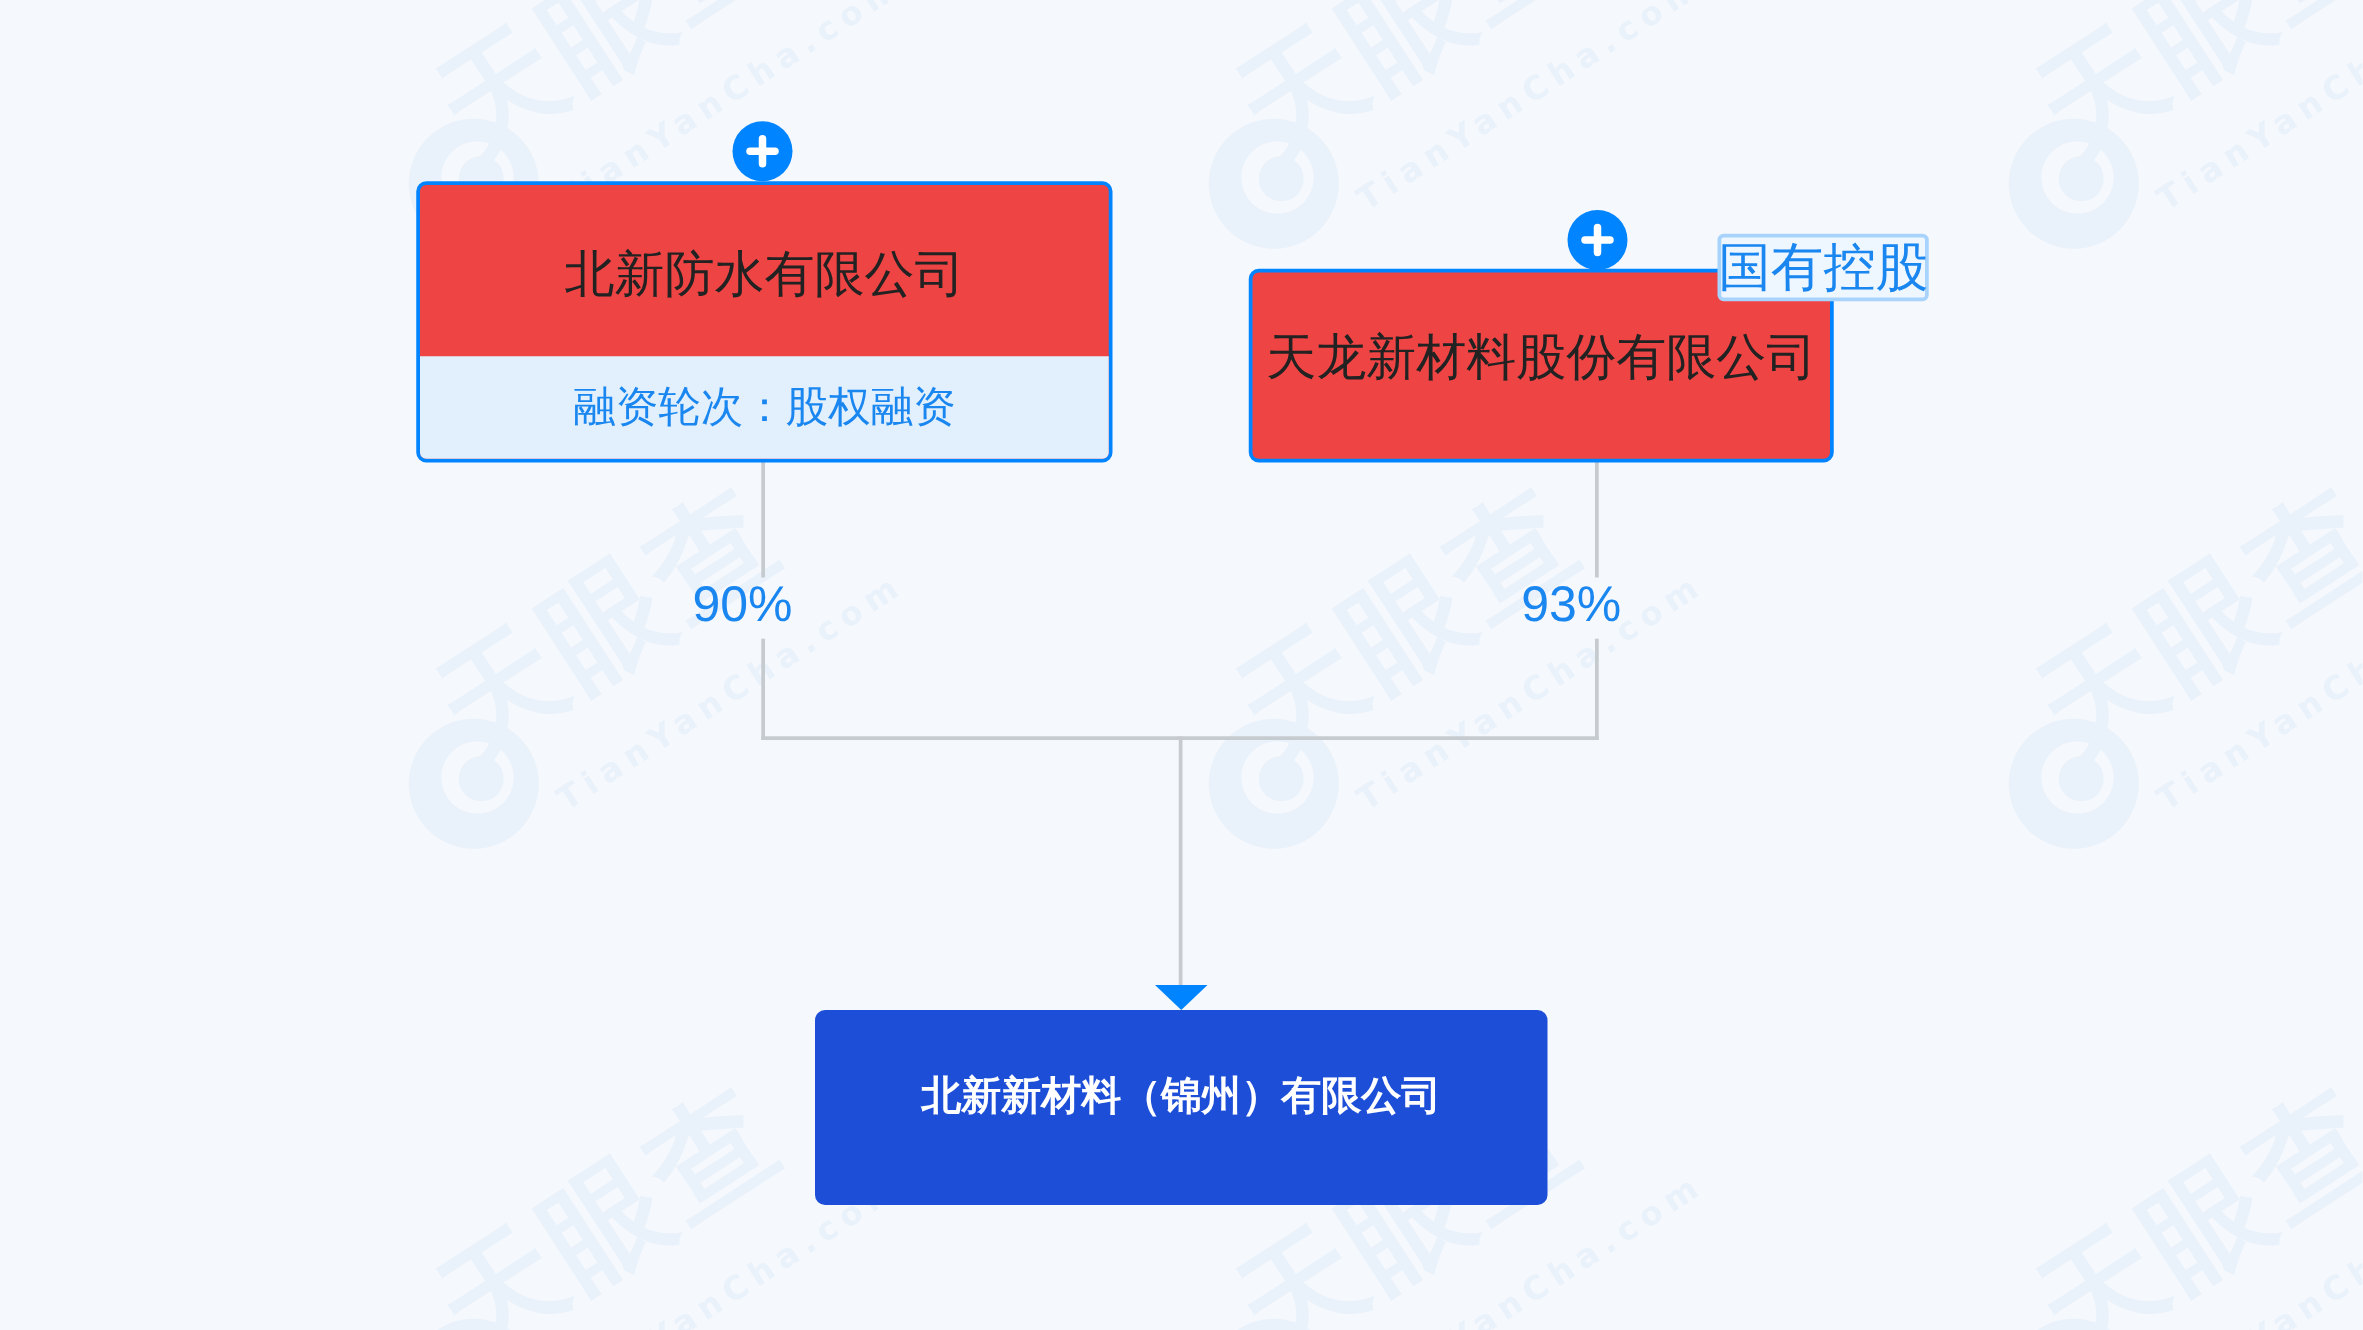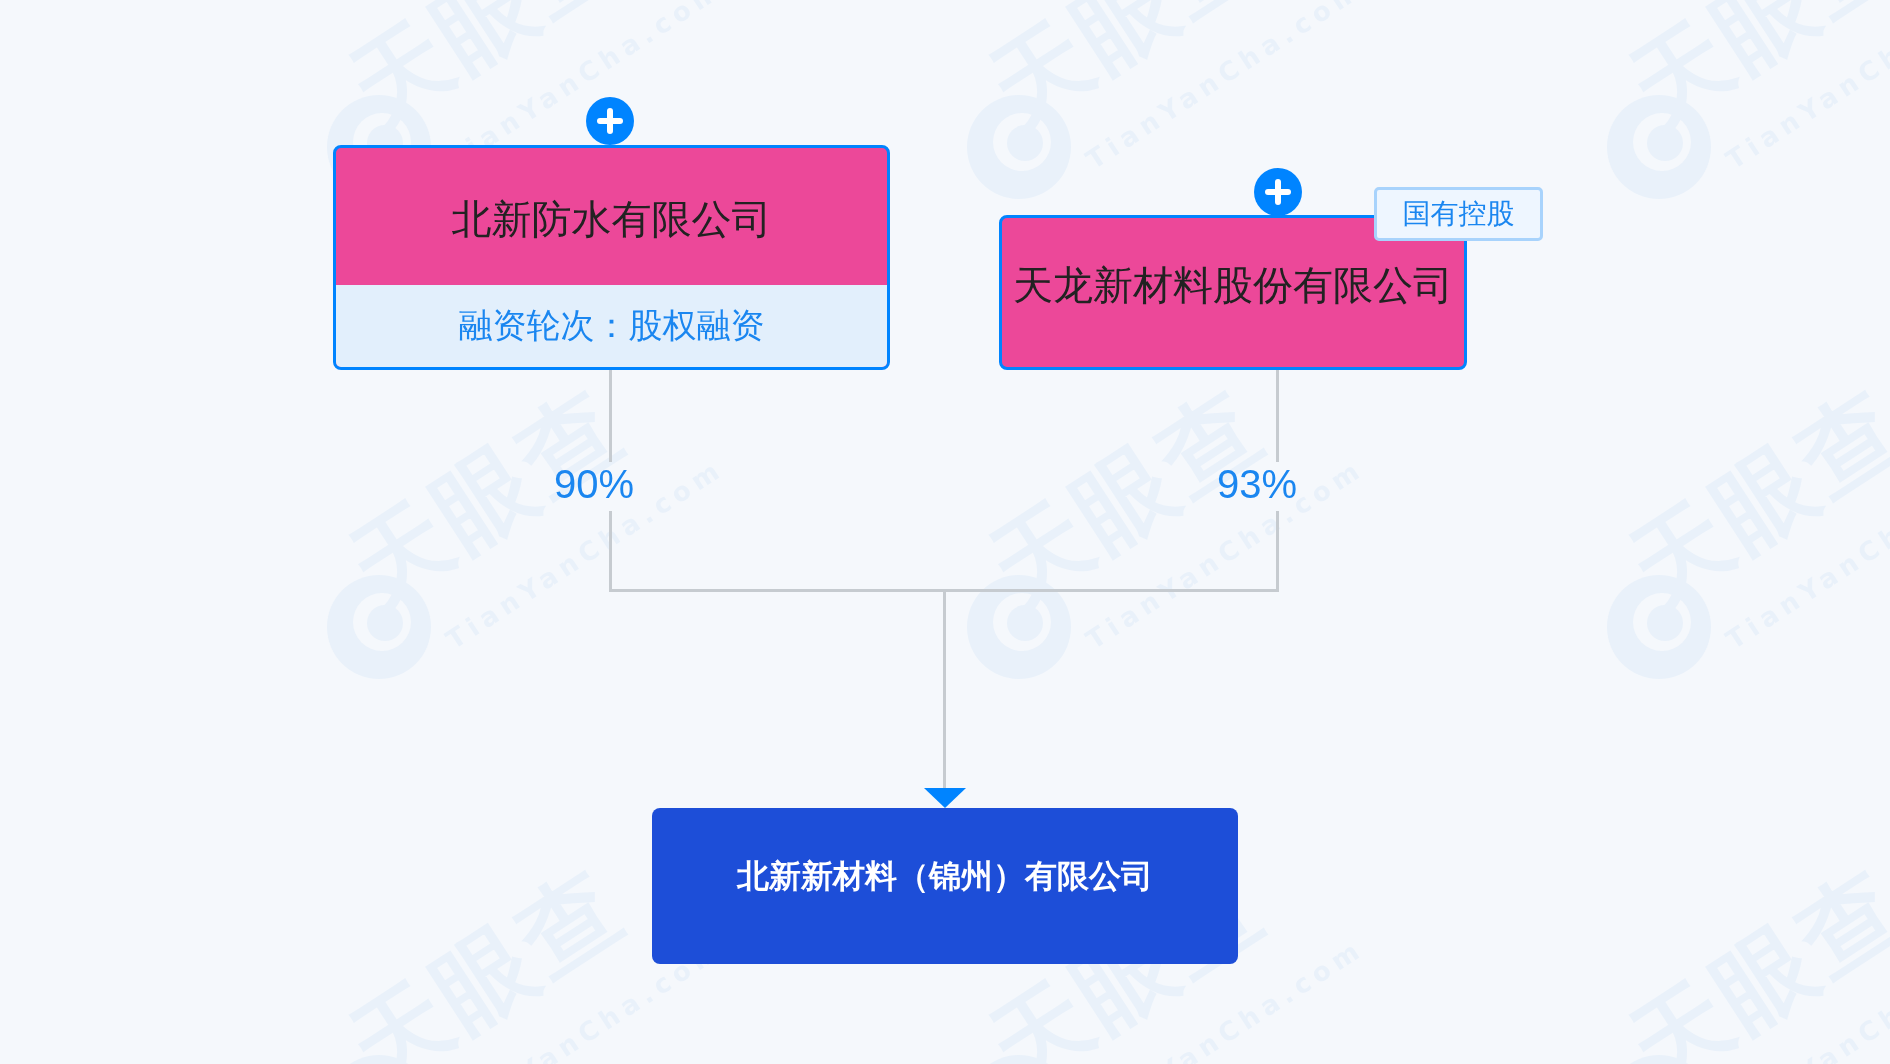--- a/index.html
+++ b/index.html
@@ -30,21 +30,21 @@
   .wm .en {
     position: absolute; left: 130px; top: 150px; font-size: 26px; font-weight: bold;
     color: #e9f1fa; transform: rotate(-33deg); transform-origin: left bottom;
     white-space: nowrap; letter-spacing: 6px;
   }
 
   .line { position: absolute; background: #c6cbd0; }
 
   .node {
     position: absolute; box-sizing: border-box;
-    border: 3px solid #0084ff; border-radius: 8px; background: #ec4899;
+    border: 3px solid #0084ff; border-radius: 8px; background: #ef4444;
   }
   .node-title {
     position: absolute; left: 0; right: 0; text-align: center;
     color: #222; font-size: 40px; white-space: nowrap;
   }
   .node-footer {
     position: absolute; left: 0; right: 0; bottom: 0; height: 82px;
     background: #e2effc; border-radius: 0 0 5px 5px;
     display: flex; align-items: center; justify-content: center;
     color: #1a86f0; font-size: 34px; white-space: nowrap;
@@ -55,21 +55,21 @@
   }
   .expand .bar-h, .expand .bar-v {
     position: absolute; background: #fff; border-radius: 3px;
   }
   .expand .bar-h { left: 11px; top: 21px; width: 26px; height: 6px; }
   .expand .bar-v { left: 21px; top: 11px; width: 6px; height: 26px; }
 
   .tag {
     position: absolute; box-sizing: border-box;
     border: 3px solid #a8d3fc; border-radius: 5px; background: #eef6ff;
-    color: #1a86f0; font-size: 28px; white-space: nowrap;
+    color: #1a86f0; font-size: 42px; white-space: nowrap;
     display: flex; align-items: center; justify-content: center;
   }
   .pct {
     position: absolute; color: #1a86f0; font-size: 40px;
     font-family: Liberation Sans, sans-serif; white-space: nowrap; text-align: left;
   }
   .target {
     position: absolute; box-sizing: border-box; background: #1d4ed8; border-radius: 8px;
     color: #fff; font-size: 32px; font-weight: bold; white-space: nowrap;
     display: flex; align-items: center; justify-content: center; cursor: pointer;

